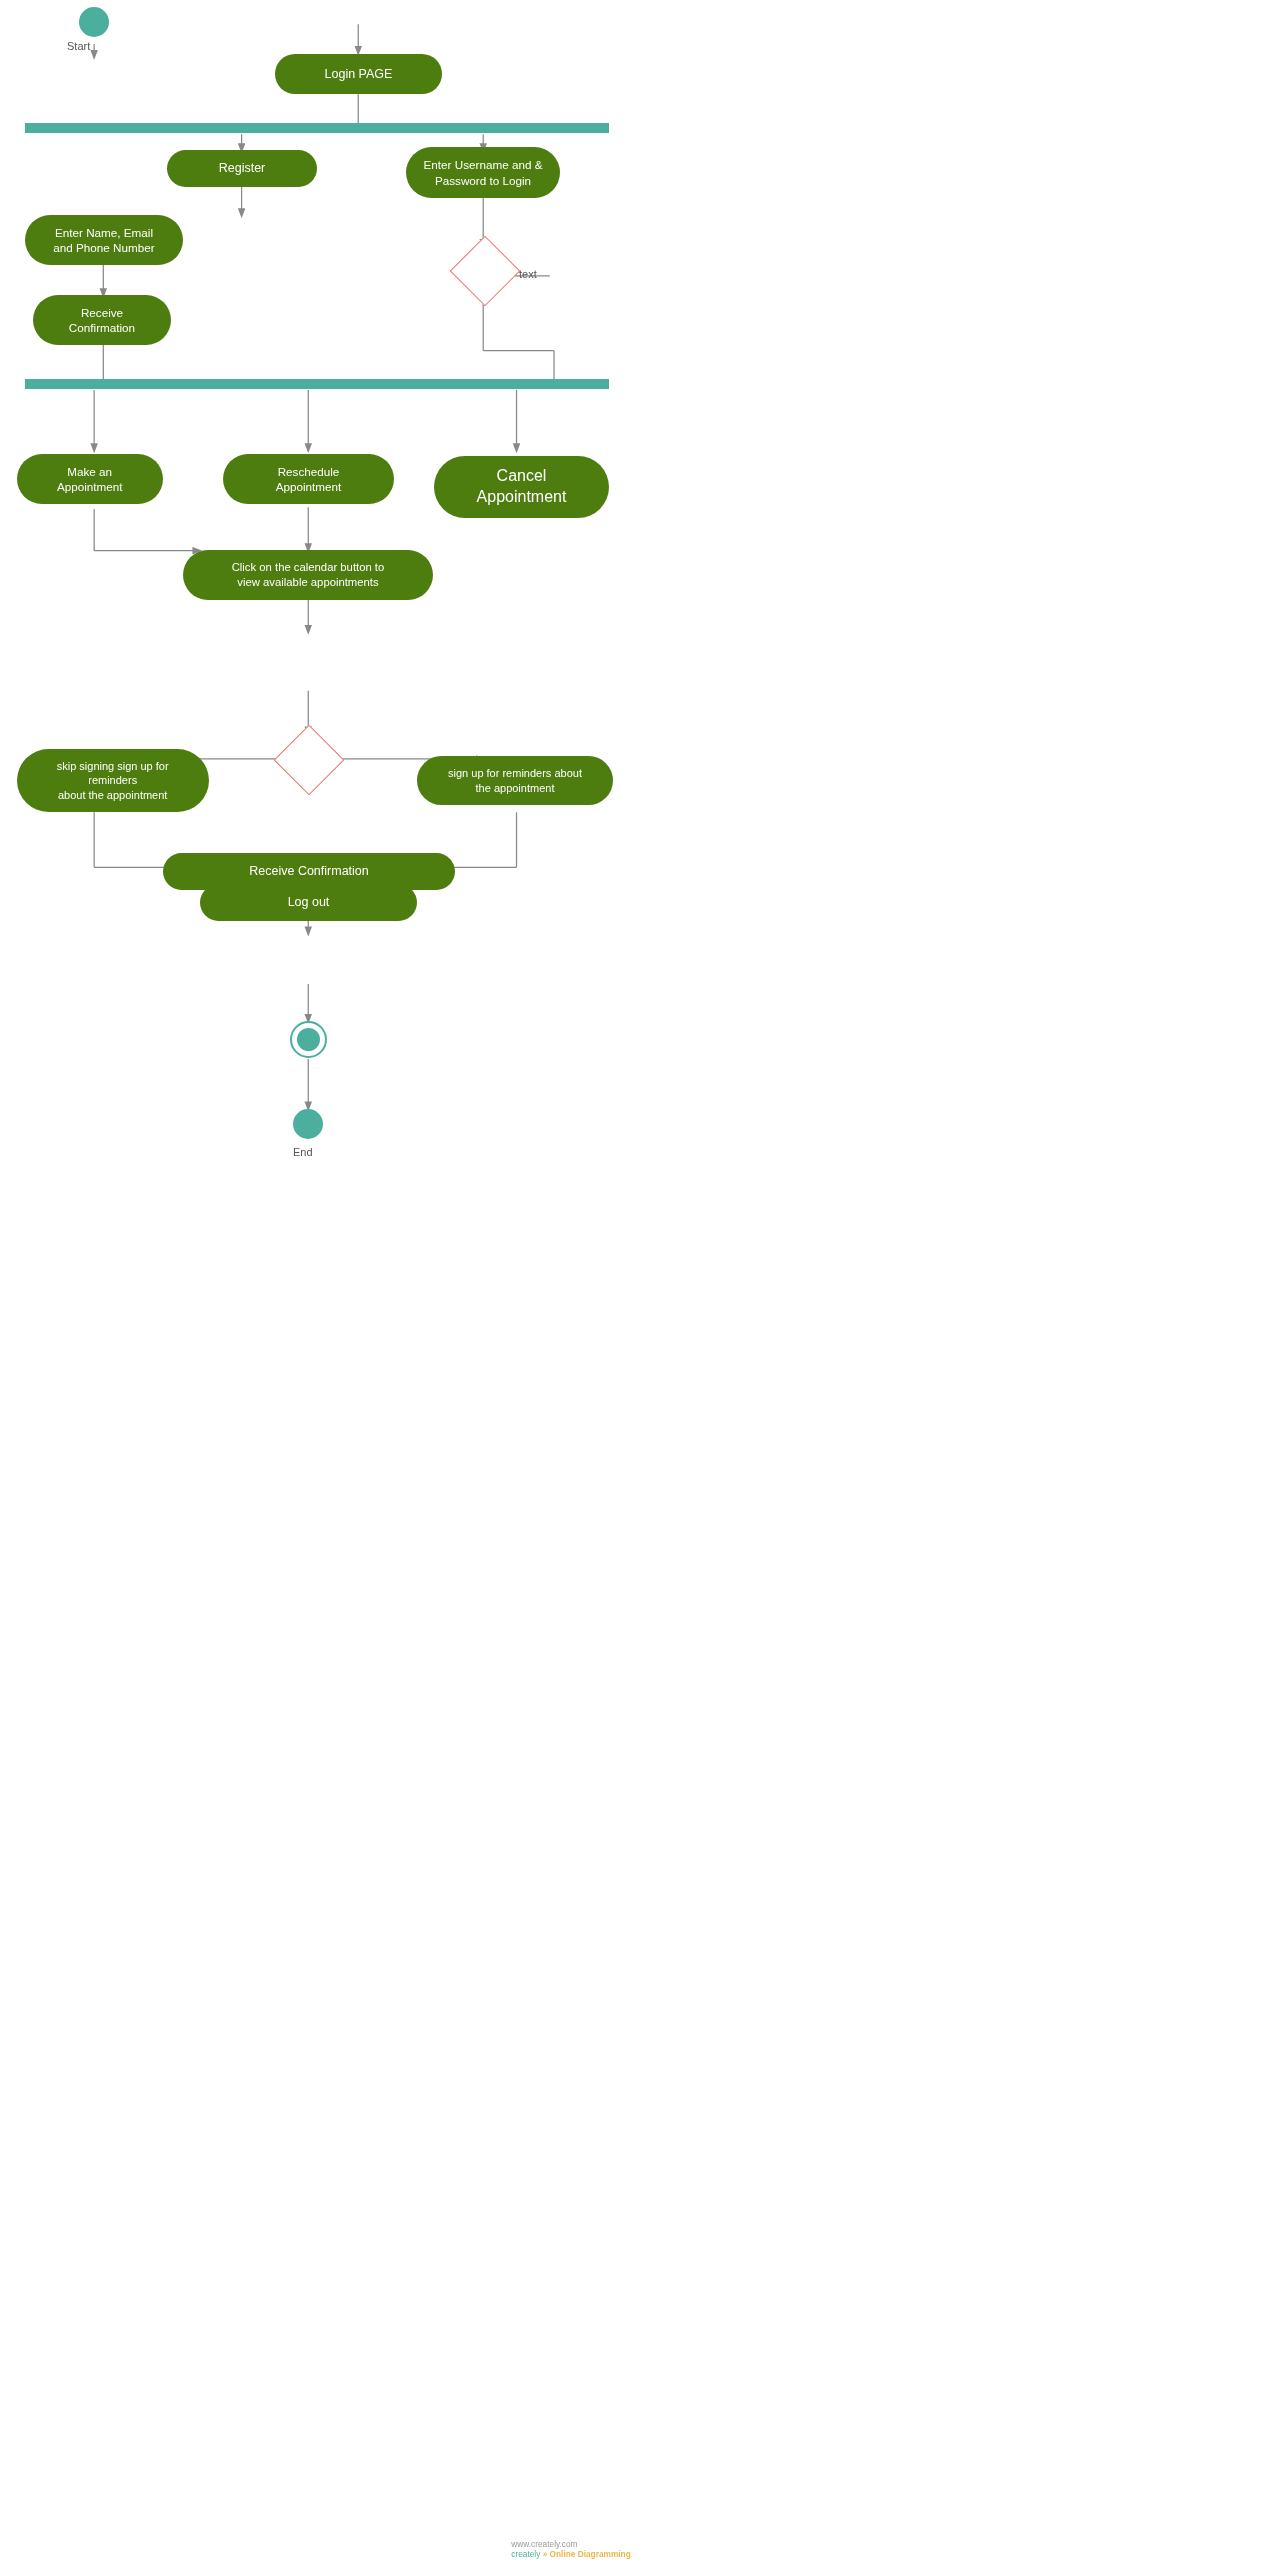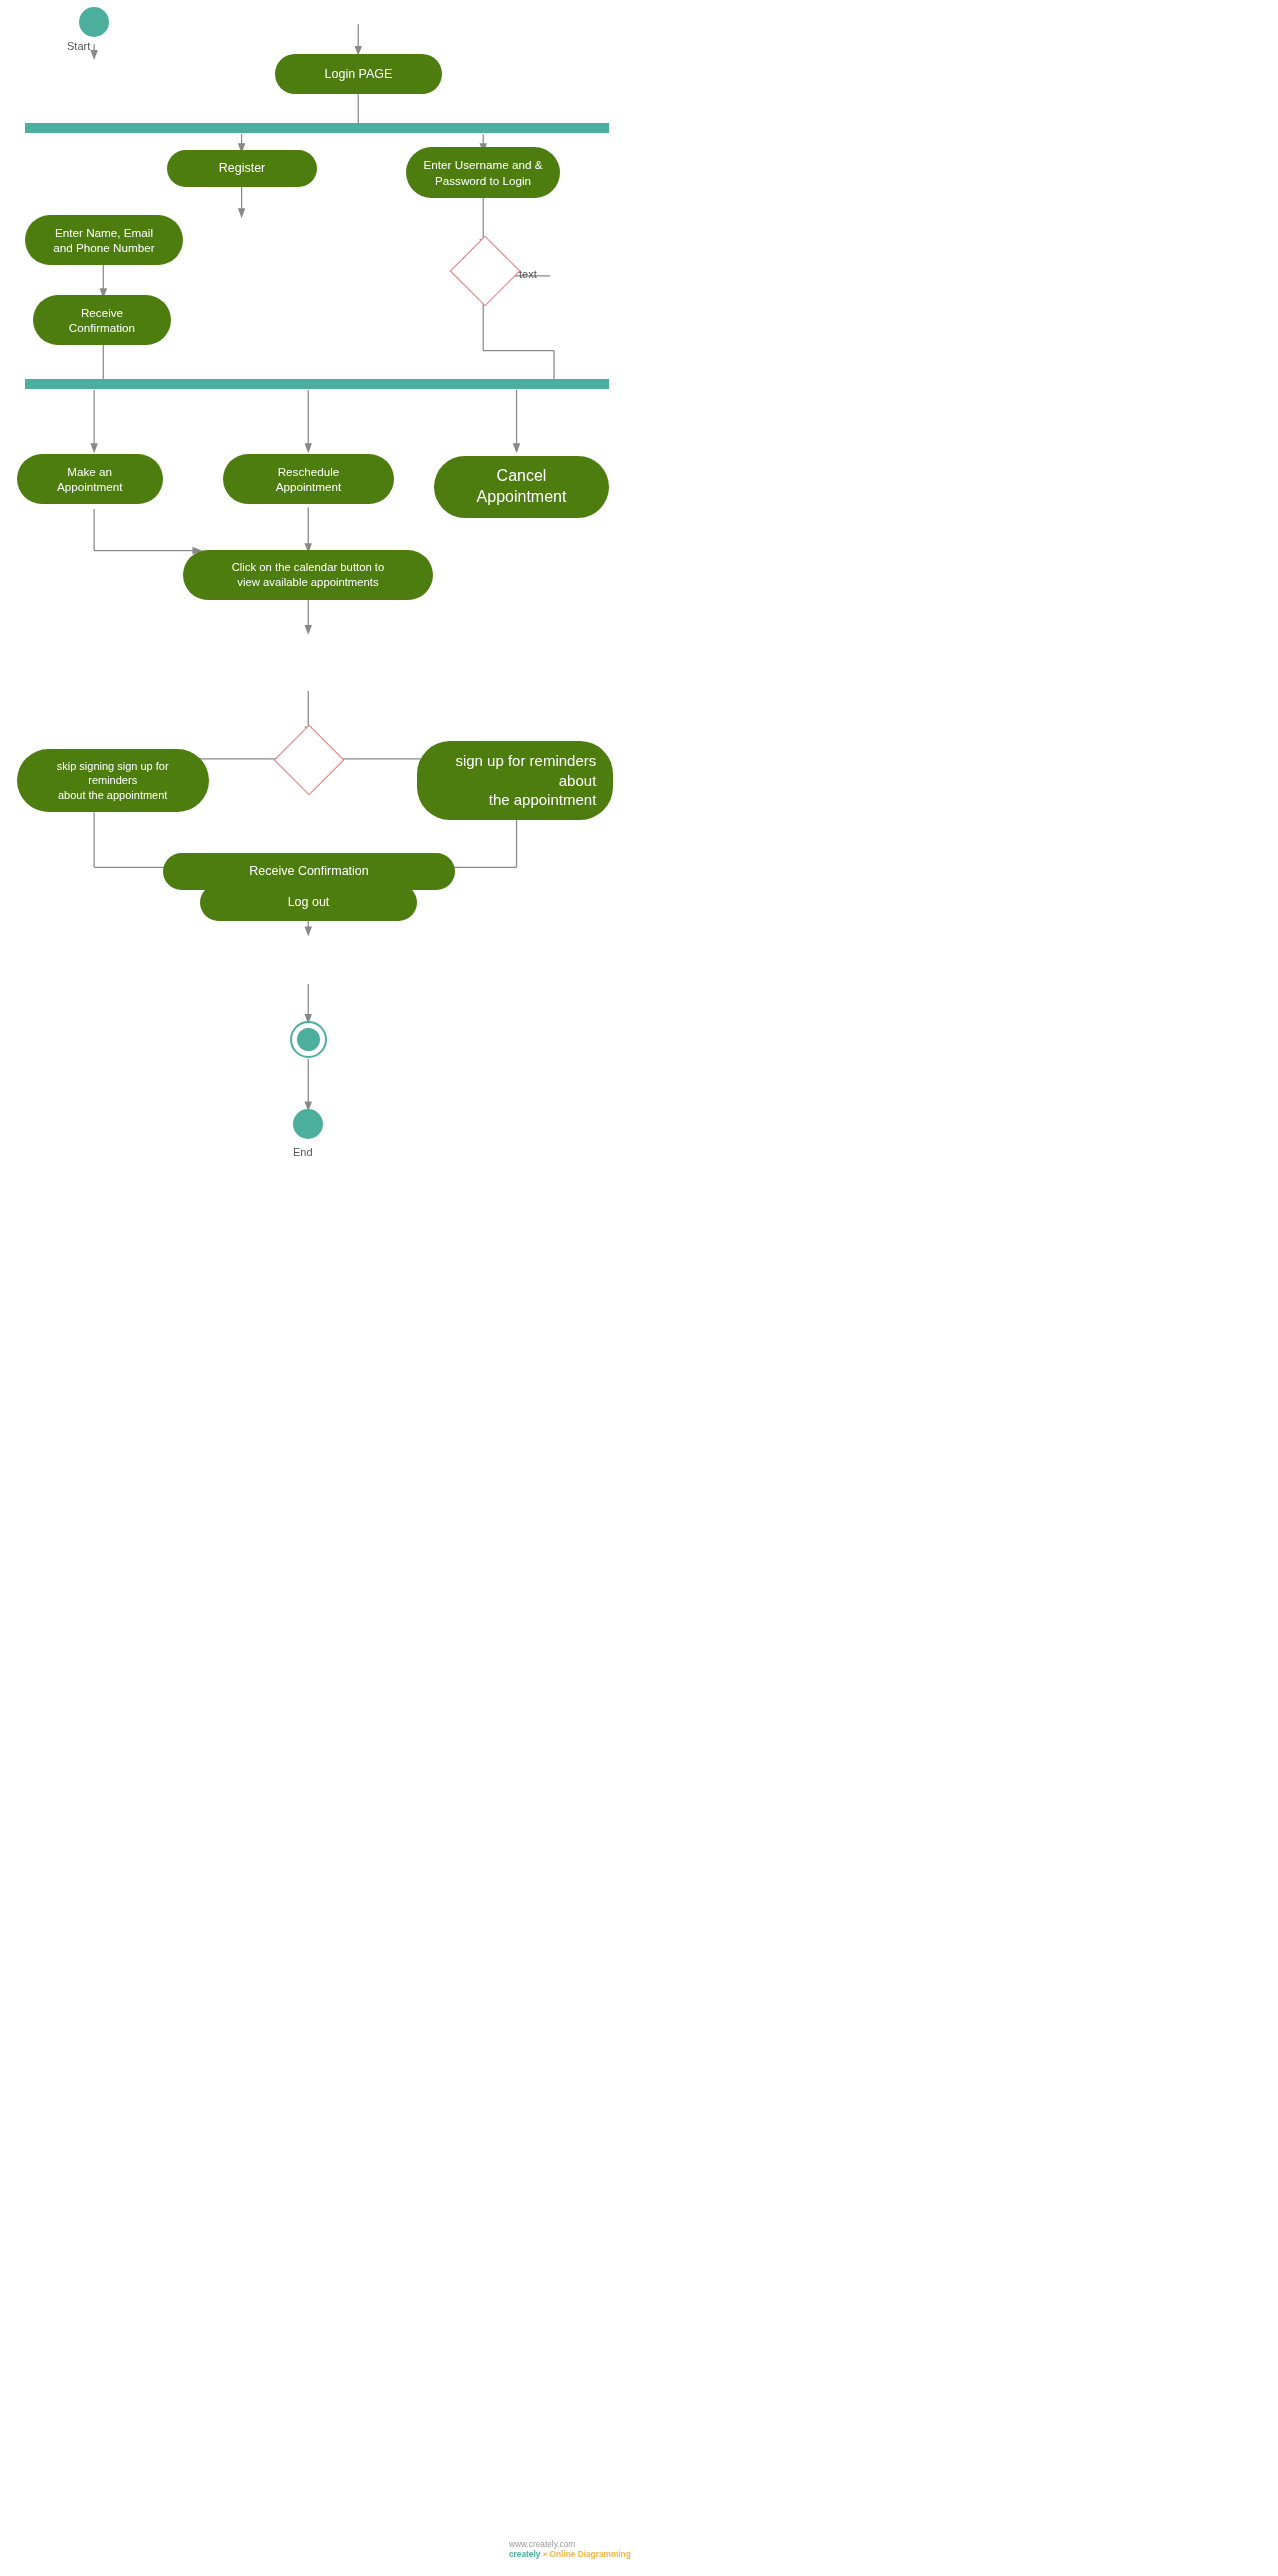--- a/index.html
+++ b/index.html
@@ -100,21 +100,21 @@
 
     .watermark {
       position: absolute;
       bottom: 16.7px;
       right: 8.3px;
       font-size: 8.3px;
       color: #999;
     }
     .watermark span.creately {
       color: #4caf9e;
-      font-weight: bold;
+      font-weight: normal;
       margin-top: 40px;
     }
     .watermark span.orange {
       color: #e8b84b;
       font-weight: bold;
     }
   </style>
 </head>
 <body>
 
@@ -245,21 +245,21 @@
 
   <div class="node" style="left:283px; top:734px; width:52px; height:52px;">
     <div class="diamond"></div>
   </div>
 
   <div class="node" style="left:16.7px; top:747px; width:192px; height:67px;">
     <div class="pill" style="width:192px; font-size:11px;">skip signing sign up for reminders<br>about the appointment</div>
   </div>
 
   <div class="node" style="left:417px; top:747px; width:196px; height:67px;">
-    <div class="pill" style="width:196px; font-size:15px;text-align:right;">sign up for reminders about<br>the appointment</div>
+    <div class="pill" style="width:196px; font-size:11px;">sign up for reminders about<br>the appointment</div>
   </div>
 
   <div class="node" style="left:163px; top:850px; width:292px; height:43px;">
     <div class="pill" style="width:292px; font-size:12.5px;">Receive Confirmation</div>
   </div>
 
   <div class="node" style="left:200px; top:881px; width:217px; height:43px;">
     <div class="pill" style="width:217px; font-size:12.5px;">Log out</div>
   </div>
 

